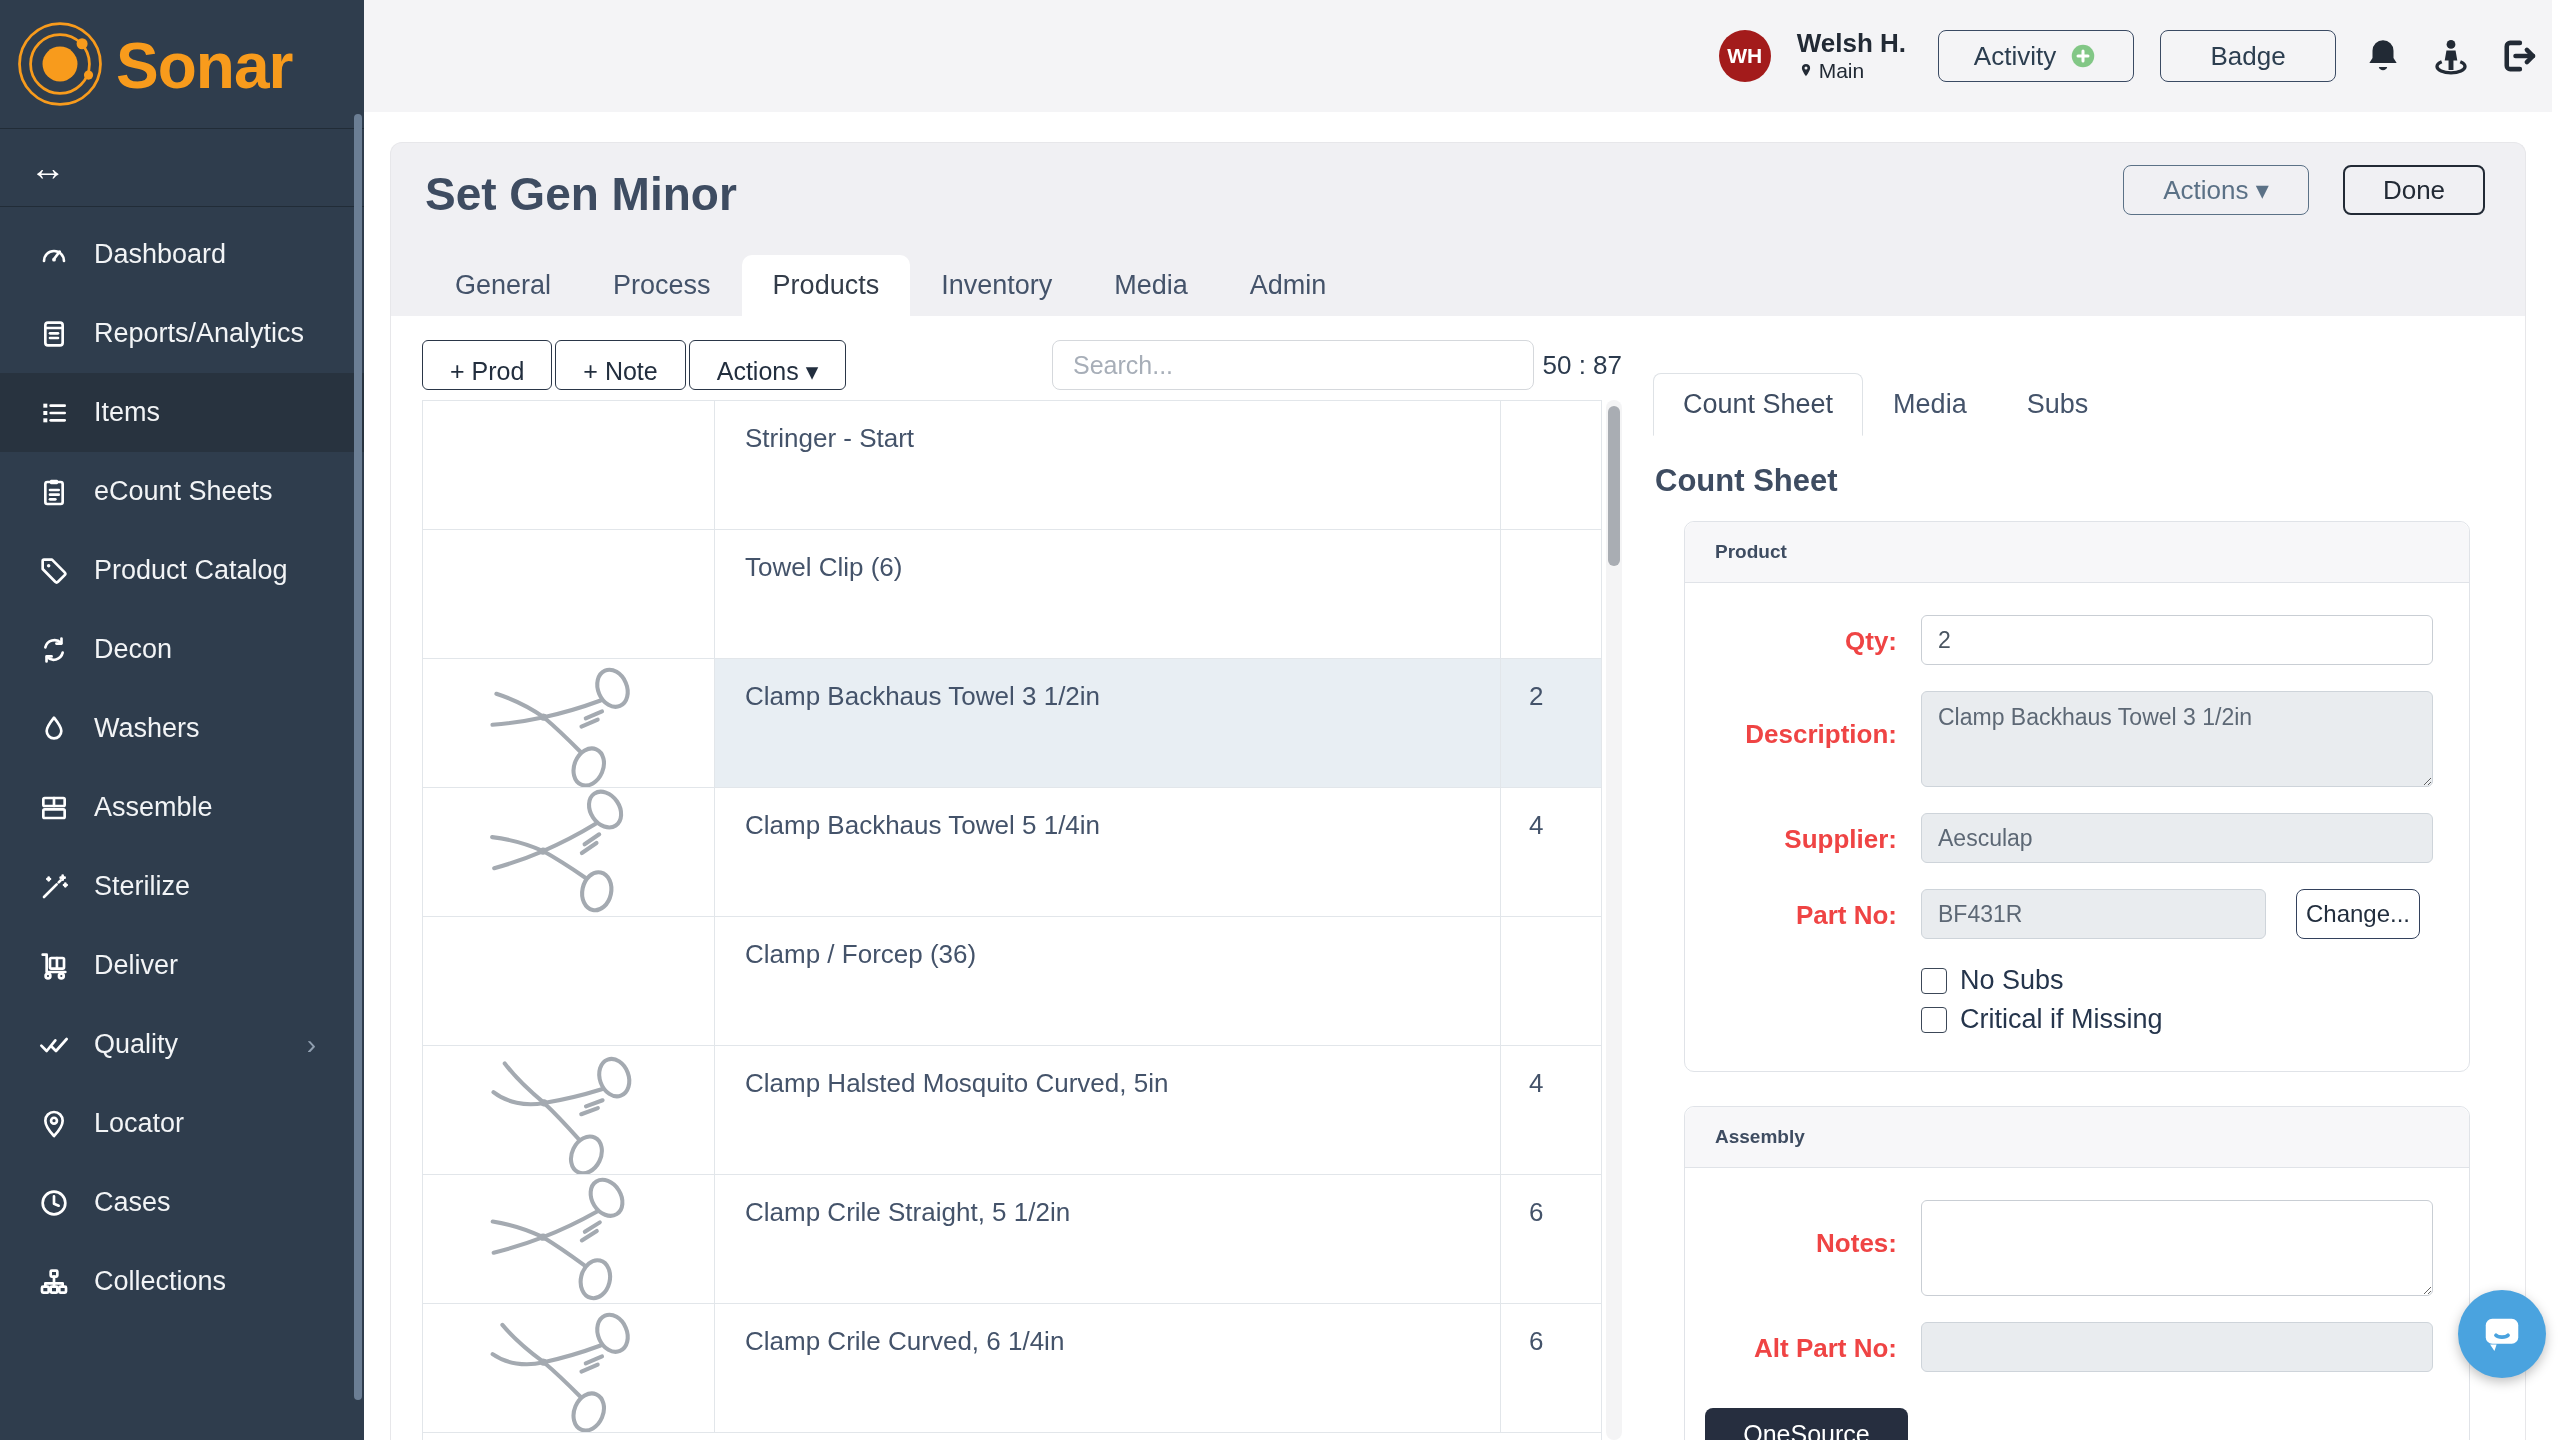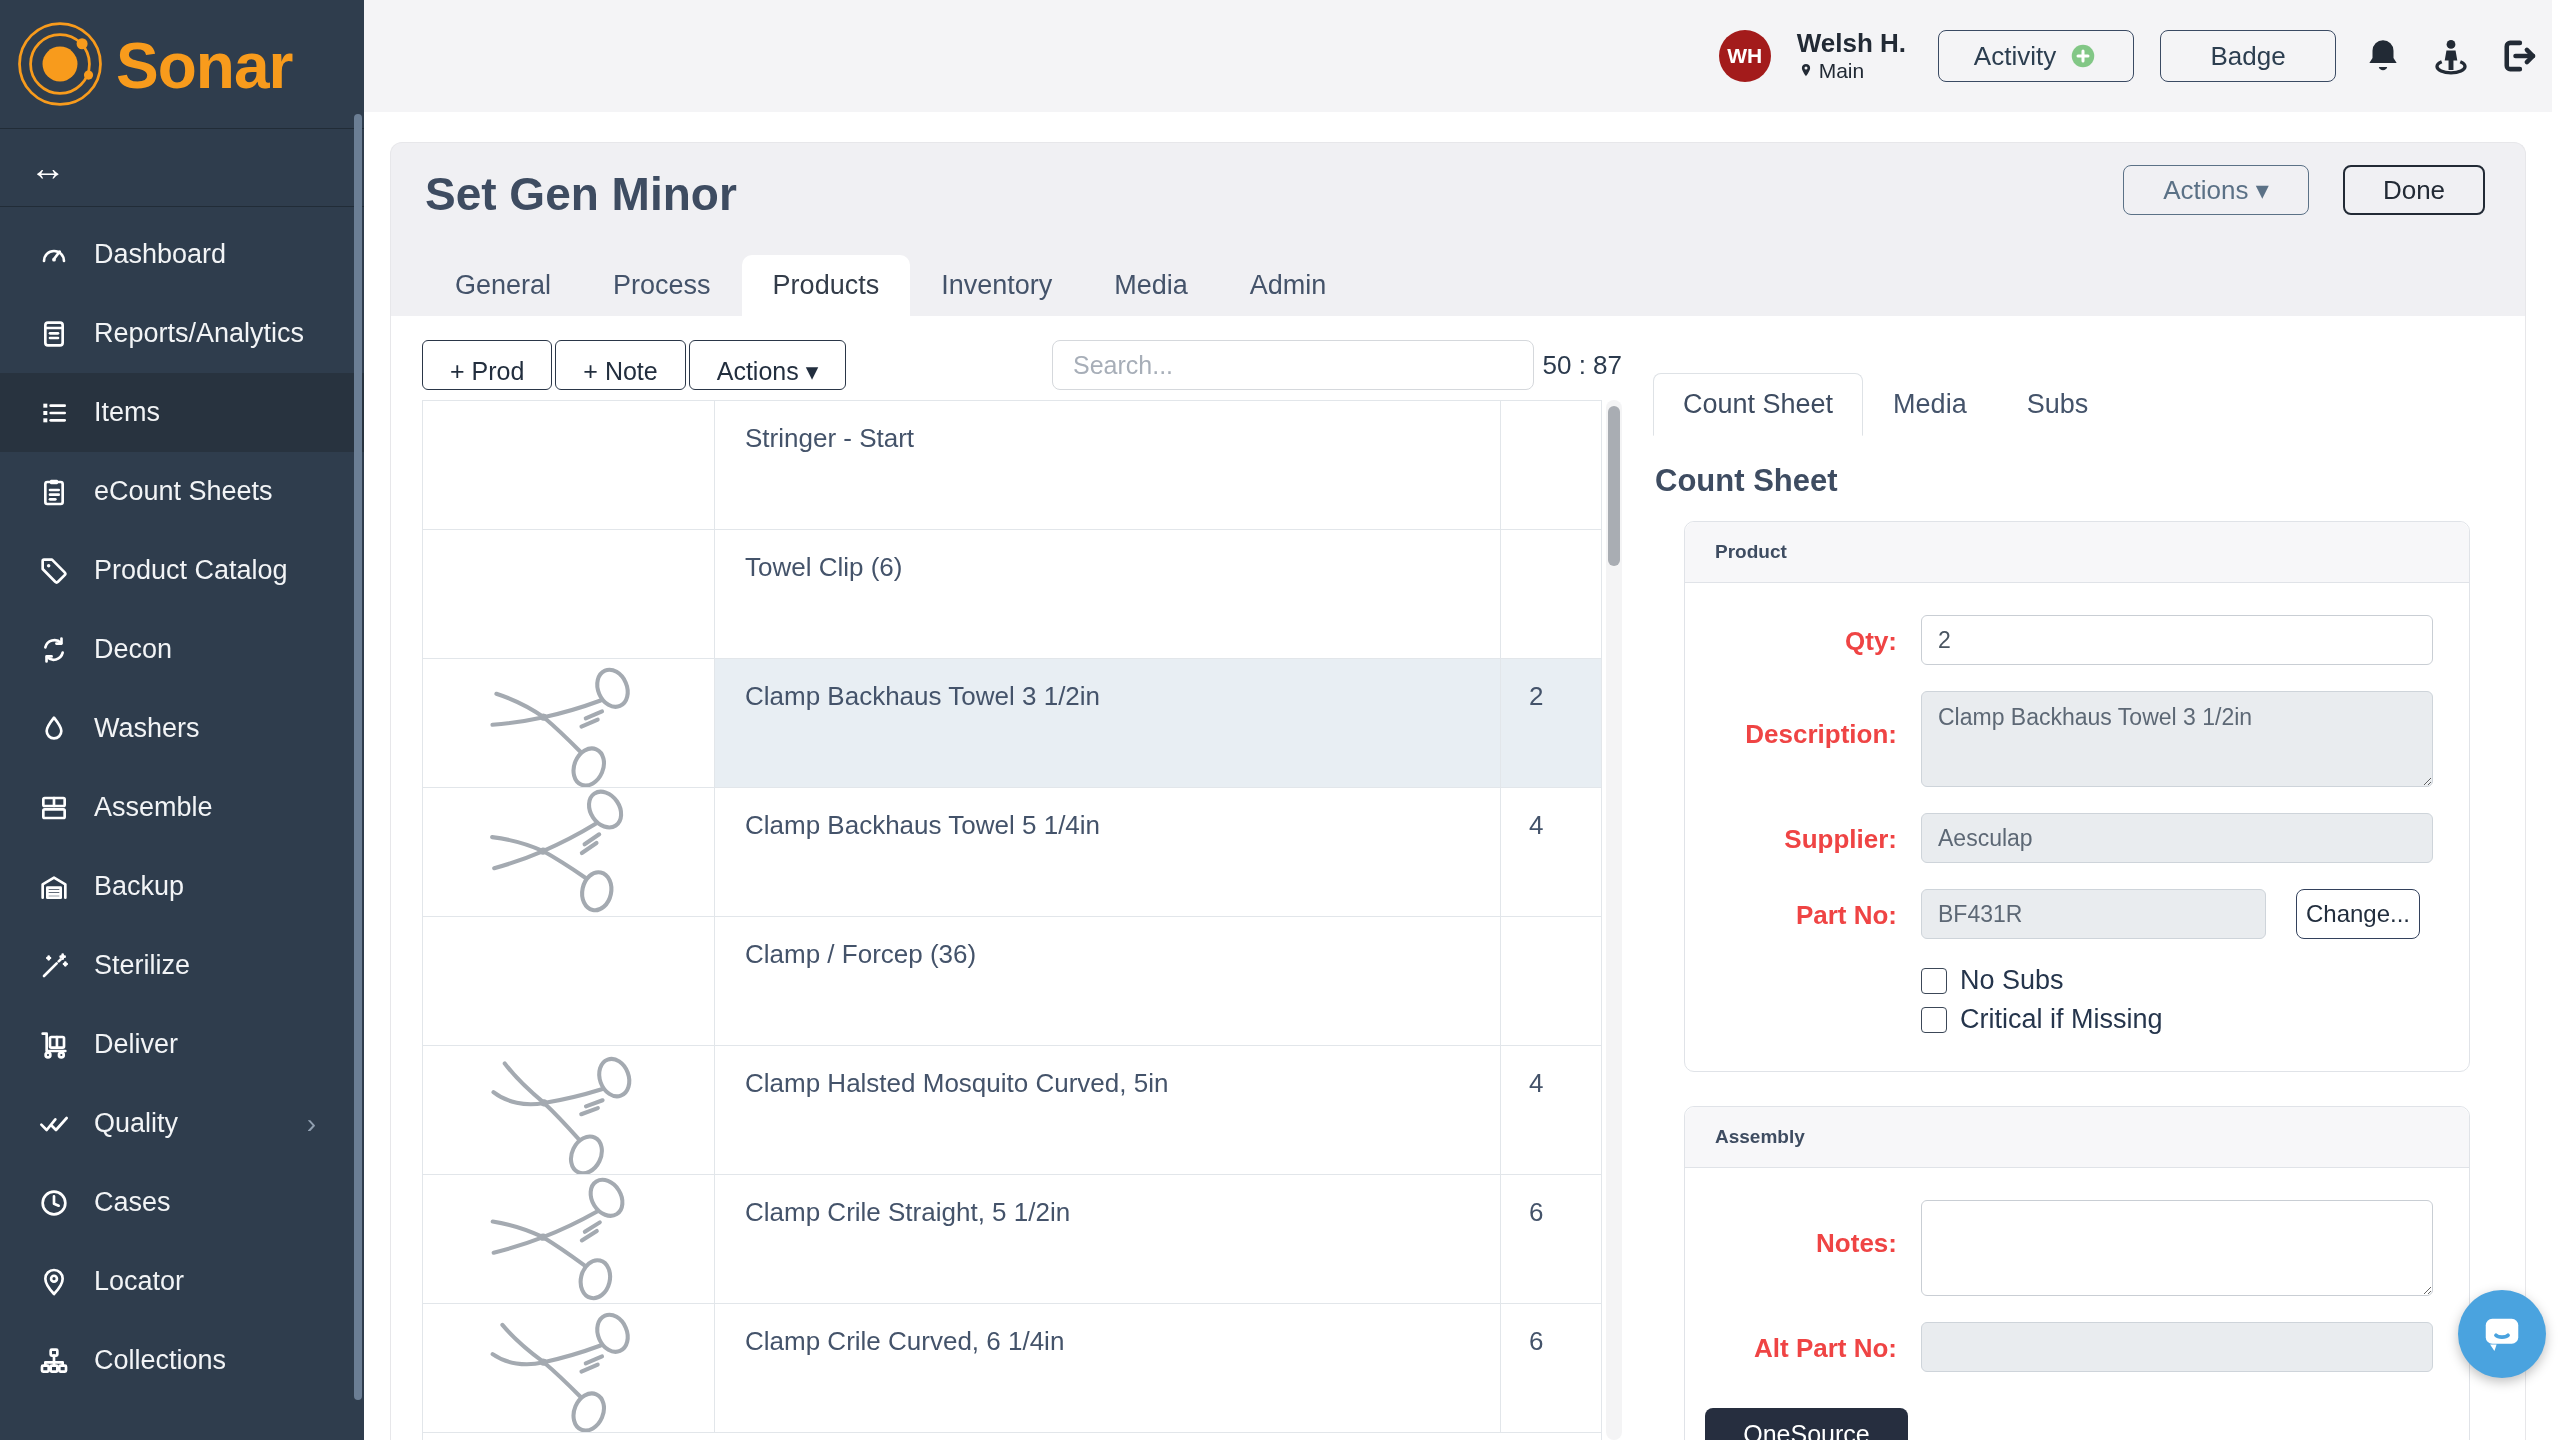--- a/index.html
+++ b/index.html
@@ -188,31 +188,20 @@
             <rect x="4" y="4.5" width="16" height="6" rx="1"></rect>
             <rect x="4" y="13" width="16" height="6.5" rx="1"></rect>
             <line x1="12" y1="4.5" x2="12" y2="10.5"></line>
           </svg>
         </span>
         <span>Assemble</span>
       </div>
       <div class="nav-item">
         <span class="icon">
           <svg width="32" height="32" viewBox="0 0 24 24" fill="none" stroke="#fff" stroke-width="2" stroke-linecap="round" stroke-linejoin="round">
-            <path d="M3.5 20V10l8.5-5 8.5 5v10"></path>
-            <rect x="7" y="12.5" width="10" height="7.5"></rect>
-            <line x1="7" y1="15" x2="17" y2="15"></line>
-            <line x1="7" y1="17.5" x2="17" y2="17.5"></line>
-          </svg>
-        </span>
-        <span>Backup</span>
-      </div>
-      <div class="nav-item">
-        <span class="icon">
-          <svg width="32" height="32" viewBox="0 0 24 24" fill="none" stroke="#fff" stroke-width="2" stroke-linecap="round" stroke-linejoin="round">
             <line x1="4.5" y1="19.5" x2="14" y2="10"></line>
             <line x1="15.5" y1="8.5" x2="17" y2="7"></line>
             <line x1="18.5" y1="3.5" x2="18.5" y2="6.5"></line>
             <line x1="17" y1="5" x2="20" y2="5"></line>
             <line x1="20.5" y1="9.5" x2="20.5" y2="11.5"></line>
             <line x1="19.5" y1="10.5" x2="21.5" y2="10.5"></line>
             <line x1="8" y1="5" x2="8" y2="7"></line>
             <line x1="7" y1="6" x2="9" y2="6"></line>
           </svg>
         </span>
@@ -236,34 +225,34 @@
             <polyline points="2.5 12.5 6.5 16.5 13 8.5"></polyline>
             <polyline points="10.5 13.5 13.5 16.5 21.5 7.5"></polyline>
           </svg>
         </span>
         <span>Quality</span>
         <span class="chev">›</span>
       </div>
       <div class="nav-item">
         <span class="icon">
           <svg width="32" height="32" viewBox="0 0 24 24" fill="none" stroke="#fff" stroke-width="2" stroke-linecap="round" stroke-linejoin="round">
+            <path d="M12 3a6.5 6.5 0 0 1 6.5 6.5C18.5 14 12 21 12 21s-6.5-7-6.5-11.5A6.5 6.5 0 0 1 12 3z"></path>
+            <circle cx="12" cy="9.5" r="2.2"></circle>
+          </svg>
+        </span>
+        <span>Locator</span>
+      </div>
+      <div class="nav-item">
+        <span class="icon">
+          <svg width="32" height="32" viewBox="0 0 24 24" fill="none" stroke="#fff" stroke-width="2" stroke-linecap="round" stroke-linejoin="round">
             <circle cx="12" cy="12" r="8.5"></circle>
             <polyline points="12 7 12 12.5 15.5 14"></polyline>
           </svg>
         </span>
         <span>Cases</span>
-      </div>
-      <div class="nav-item">
-        <span class="icon">
-          <svg width="32" height="32" viewBox="0 0 24 24" fill="none" stroke="#fff" stroke-width="2" stroke-linecap="round" stroke-linejoin="round">
-            <path d="M12 3a6.5 6.5 0 0 1 6.5 6.5C18.5 14 12 21 12 21s-6.5-7-6.5-11.5A6.5 6.5 0 0 1 12 3z"></path>
-            <circle cx="12" cy="9.5" r="2.2"></circle>
-          </svg>
-        </span>
-        <span>Locator</span>
       </div>
       <div class="nav-item">
         <span class="icon">
           <svg width="32" height="32" viewBox="0 0 24 24" fill="none" stroke="#fff" stroke-width="2" stroke-linecap="round" stroke-linejoin="round">
             <rect x="9.5" y="3.5" width="5" height="4.5" rx="0.8"></rect>
             <rect x="3" y="15.5" width="5" height="4.5" rx="0.8"></rect>
             <rect x="9.5" y="15.5" width="5" height="4.5" rx="0.8"></rect>
             <rect x="16" y="15.5" width="5" height="4.5" rx="0.8"></rect>
             <path d="M12 8v4M5.5 15.5V13h13v2.5M12 12v3.5"></path>
           </svg>

